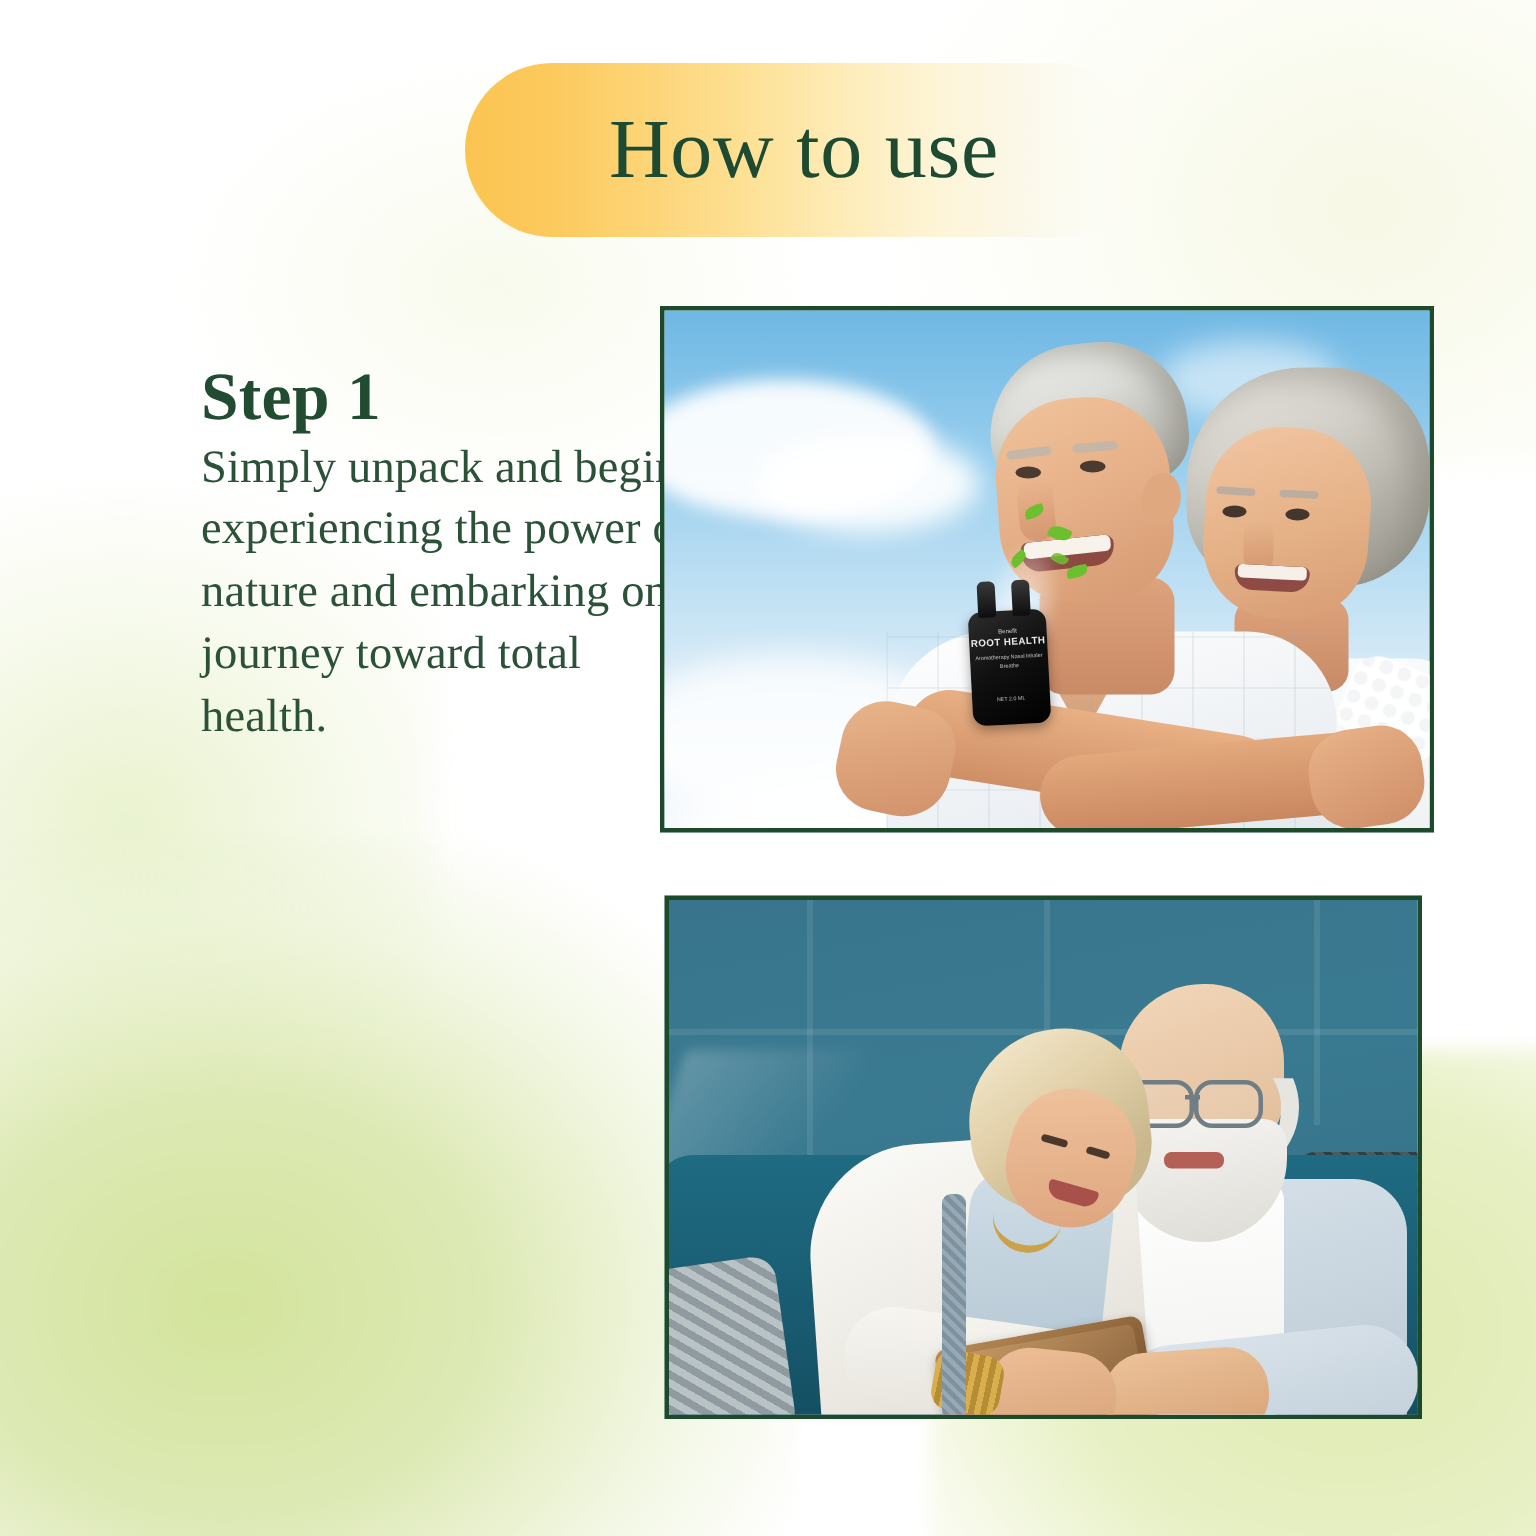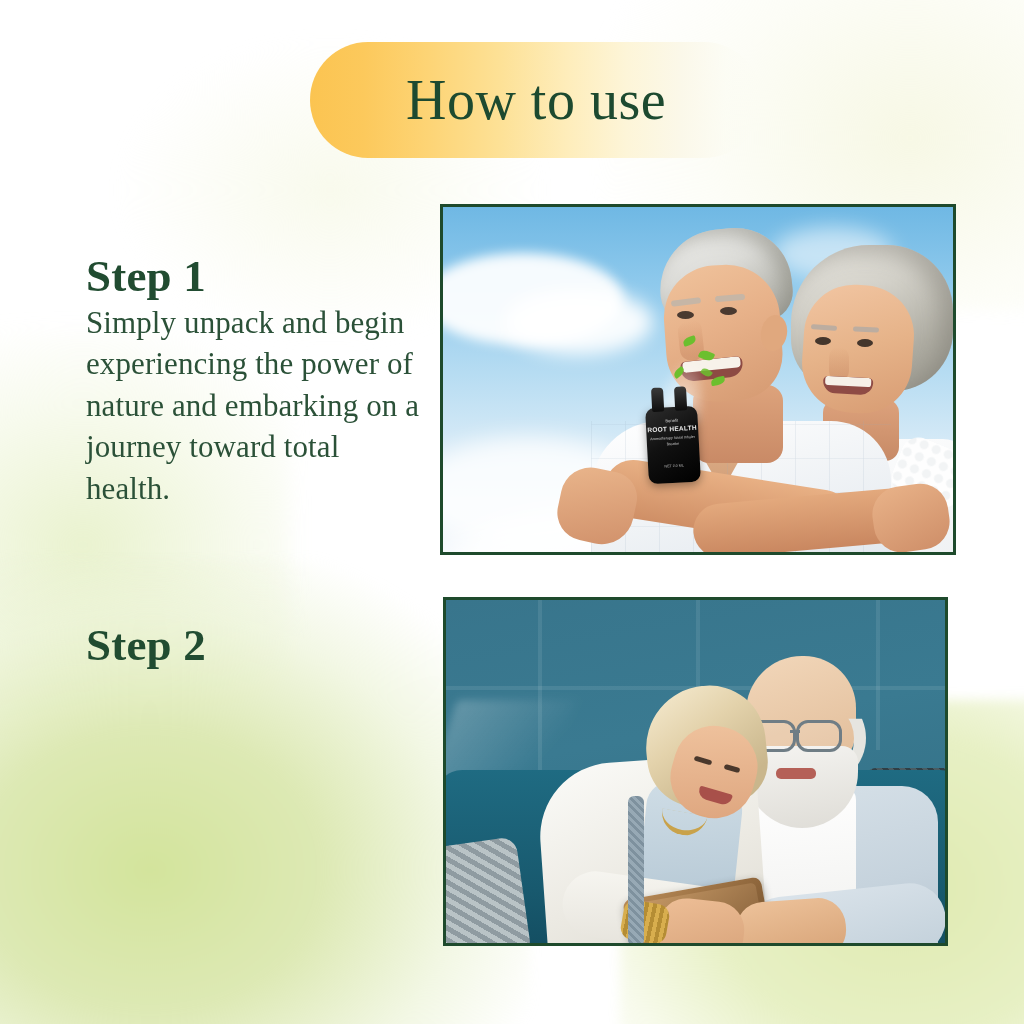--- a/index.html
+++ b/index.html
@@ -51,21 +51,21 @@
     position:absolute;left:310px;top:42px;width:452px;height:116px;
     display:flex;align-items:center;justify-content:center;
     font-size:56px;line-height:1;letter-spacing:0.5px;
     color:#1d4a30;
     z-index:2;white-space:nowrap;
   }
 
   
   .steps{position:absolute;left:86px;top:0;width:350px;height:1024px;z-index:3;}
   .step-block{position:absolute;left:0;width:340px;}
-  .step-1{top:254px;}
+  .step-1{top:242px;margin-left:48px;}
   .step-2{top:623px;}
   .step-heading{
     font-size:45px;line-height:1.02;color:#214c31;margin:0 0 2px 0;
     letter-spacing:0.2px;
   }
   .step-body{
     font-size:31px;line-height:1.34;color:#2b5138;margin:0;
     letter-spacing:0.1px;
   }
 
@@ -385,21 +385,20 @@
 <div class="header-title">How to use</div>
 
 <div class="steps">
 
   <div class="step-block step-1">
     <h2 class="step-heading">Step 1</h2>
     <p class="step-body">Simply unpack and begin experiencing the power of nature and embarking on a journey toward total health.</p>
   </div>
 
   <div class="step-block step-2">
-    <h2 class="step-heading">Step 2</h2>
   </div>
 
 </div>
 
 <div class="photo photo-1">
   <div class="photo-inner">
     <div class="sky"></div>
     <div class="cloud c1"></div>
     <div class="cloud c2"></div>
     <div class="cloud c5"></div>

